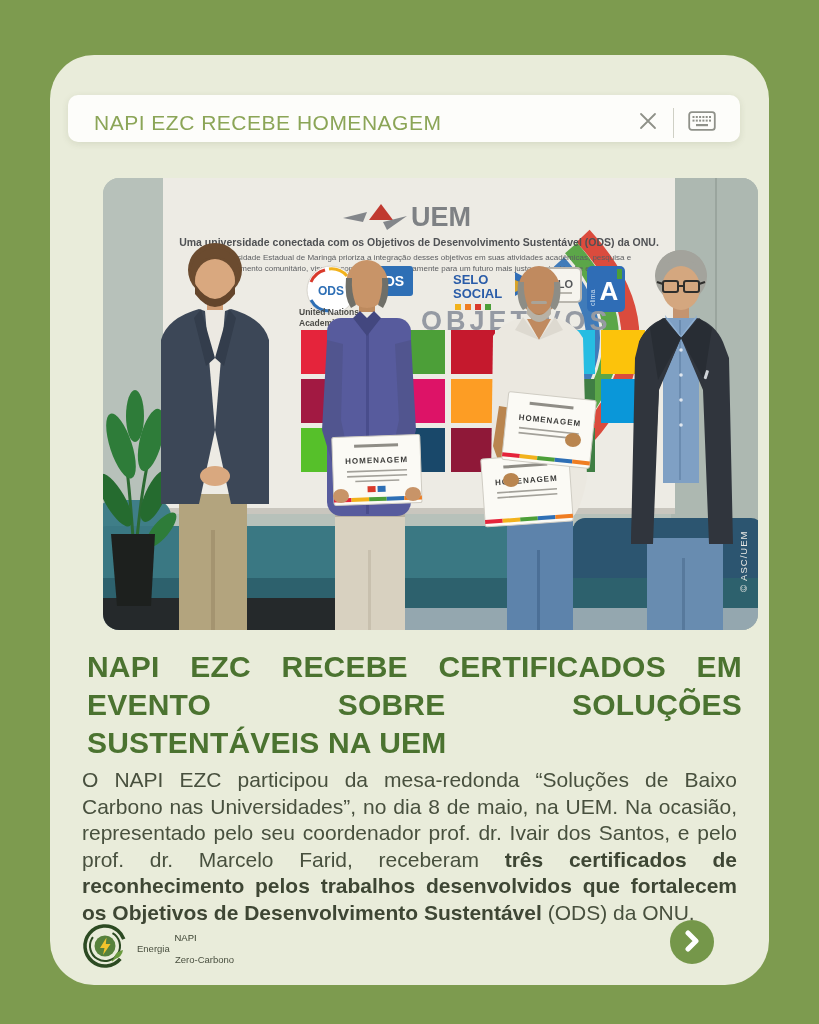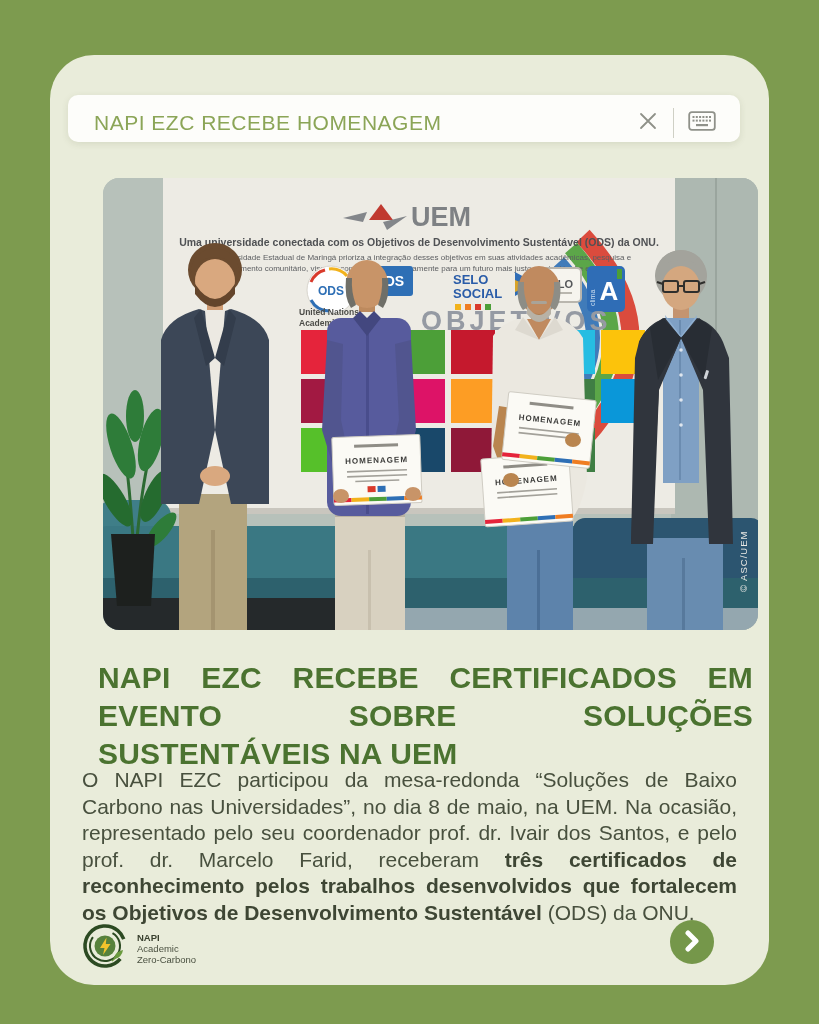--- a/index.html
+++ b/index.html
@@ -41,21 +41,21 @@
     position:absolute;left:32px;top:712px;width:655px;
     color:#48503e;font-size:21px;line-height:26.5px;
     text-align:justify;text-align-last:left;
   }
   .bodytext b{color:#3e4634;}
   
   .brand{
     position:absolute;left:32px;top:868px;display:flex;align-items:center;gap:9px;
   }
   .brand-text{font-size:9.5px;line-height:11px;color:#4a5040;}
-  .brand-text .b1{font-weight:bold;color:#39402f;}
+  .brand-text .b1{font-weight:normal;color:#39402f;text-align:center;}
   .next-btn{
     position:absolute;left:620px;top:865px;width:44px;height:44px;border-radius:50%;
     background:#75974a;border:none;cursor:pointer;
     display:flex;align-items:center;justify-content:center;padding:0;
   }
   text{font-family:"Liberation Sans",sans-serif;}
 </style>
 </head>
 <body>
 
@@ -326,41 +326,41 @@
           <path d="M575,108 L581,108"></path>
           <path d="M560,106 L554,104"></path>
             <path d="M596,106 L602,104"></path>
         </g>
       </g>
 
       <text transform="translate(644 414) rotate(-90)" font-size="9.5" fill="#e8e8e4" letter-spacing="1">© ASC/UEM</text>
     </svg>
   </div>
 
-  <h1 class="headline" style="margin:16px;">NAPI EZC RECEBE CERTIFICADOS EM EVENTO SOBRE SOLUÇÕES SUSTENTÁVEIS NA UEM</h1>
+  <h1 class="headline" style="margin:5px;">NAPI EZC RECEBE CERTIFICADOS EM EVENTO SOBRE SOLUÇÕES SUSTENTÁVEIS NA UEM</h1>
 
   <p class="bodytext" style="margin:0;">
     <span>O NAPI EZC participou da mesa-redonda “Soluções de Baixo Carbono nas Universidades”, no dia 8 de maio, na UEM. Na ocasião, representado pelo seu coordenador prof. dr. Ivair dos Santos, e pelo prof. dr. Marcelo Farid, receberam </span><b>três certificados de reconhecimento pelos trabalhos desenvolvidos que fortalecem os Objetivos de Desenvolvimento Sustentável</b><span> (ODS) da ONU.</span>
   </p>
 
   <div class="brand">
     <span>
       <svg width="46" height="46" viewBox="0 0 46 46">
         <circle cx="23" cy="23" r="20" fill="none" stroke="#2c4a22" stroke-width="3.5" stroke-dasharray="104 22" transform="rotate(40 23 23)"></circle>
         <circle cx="23" cy="23" r="15" fill="none" stroke="#2c4a22" stroke-width="2" stroke-dasharray="72 22" transform="rotate(-60 23 23)"></circle>
         <circle cx="23" cy="23" r="10.5" fill="#57823c"></circle>
         <path d="M24.5,14.5 L18,25 L22.5,25 L21,32 L28.5,21 L23.8,21 Z" fill="#f2c42c"></path>
         <path d="M33,36 Q40,34 41,27 Q34,28 32,35 Z" fill="#6a9a3e"></path>
         <path d="M30,38 Q33,36 34,33" stroke="#6a9a3e" stroke-width="1.5" fill="none"></path>
       </svg>
     </span>
     <span class="brand-text">
       <span class="b1" style="display:block;">NAPI</span>
-      <span style="display:block;">Academic</span>
-      <span style="display:block;">Zero-Carbono</span>
+      <span style="display:block;">Energia</span>
+      <span style="display:block;margin-left:38px;">Zero-Carbono</span>
     </span>
   </div>
 
   <button class="next-btn">
     <span>
       <svg width="16" height="22" viewBox="0 0 16 22">
           <polyline points="4,3 12,11 4,19" fill="none" stroke="#ffffff" stroke-width="5" stroke-linecap="round" stroke-linejoin="round"></polyline>
         </svg>
     </span>
   </button>

